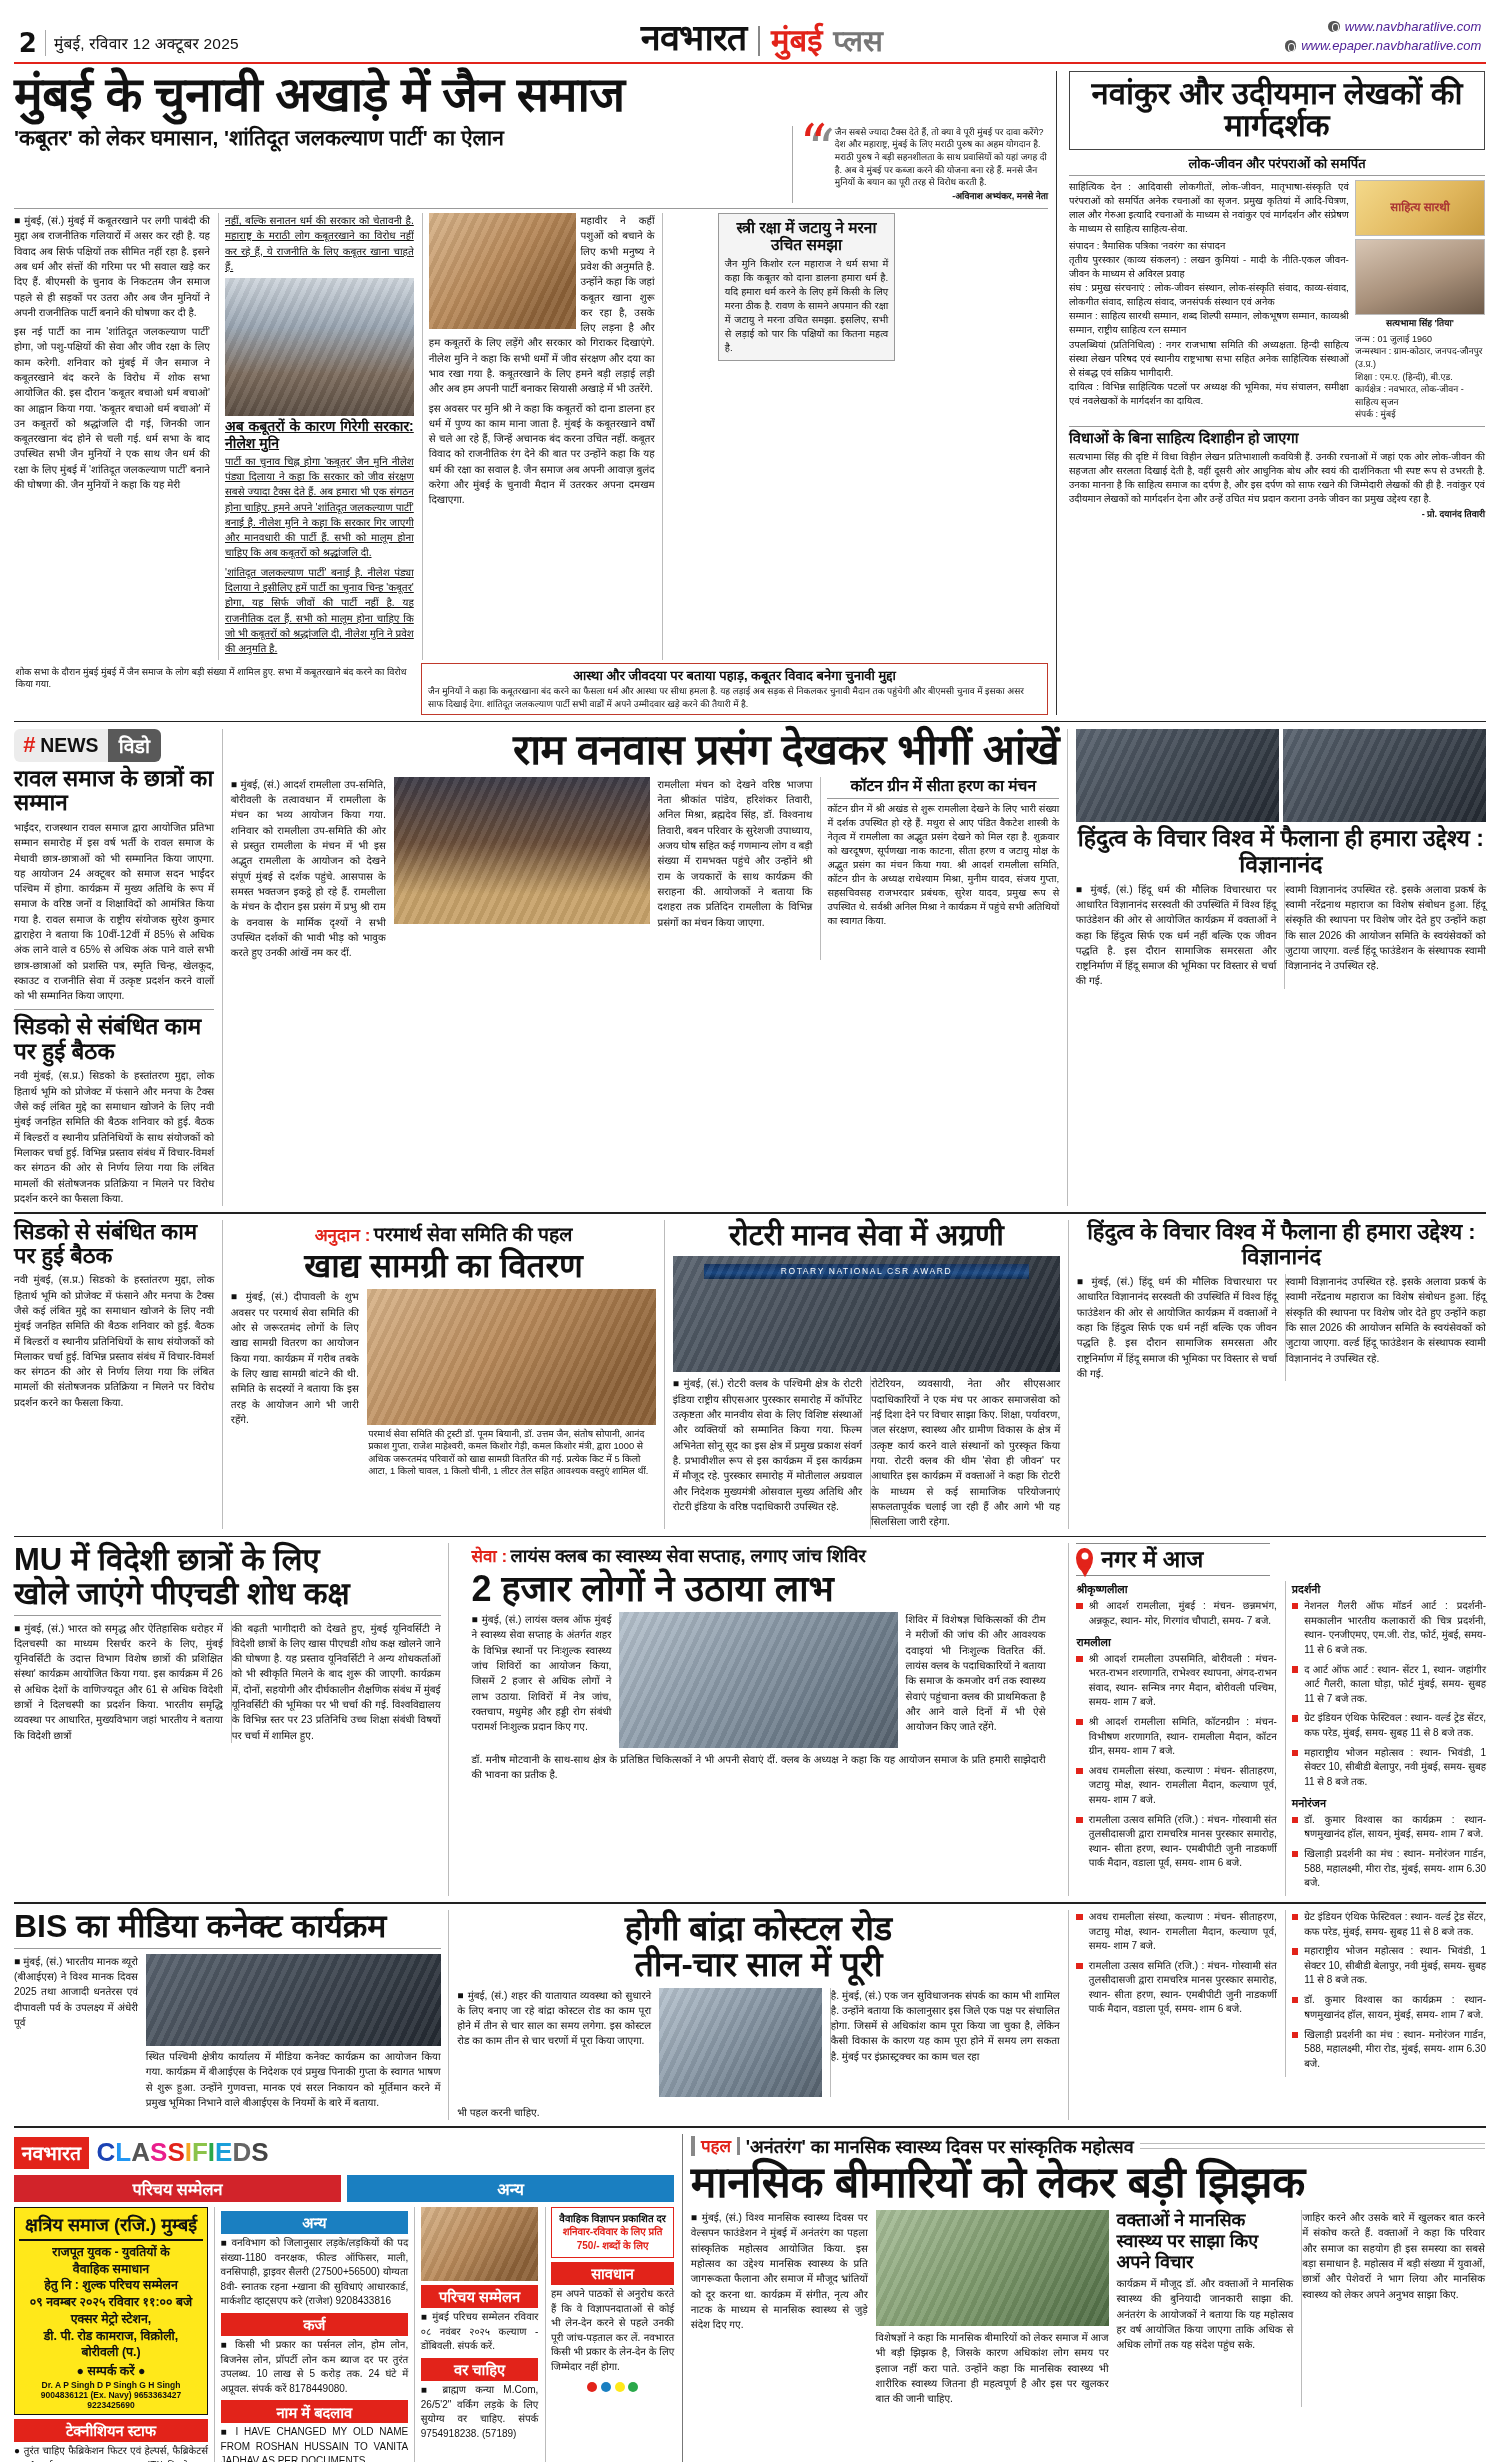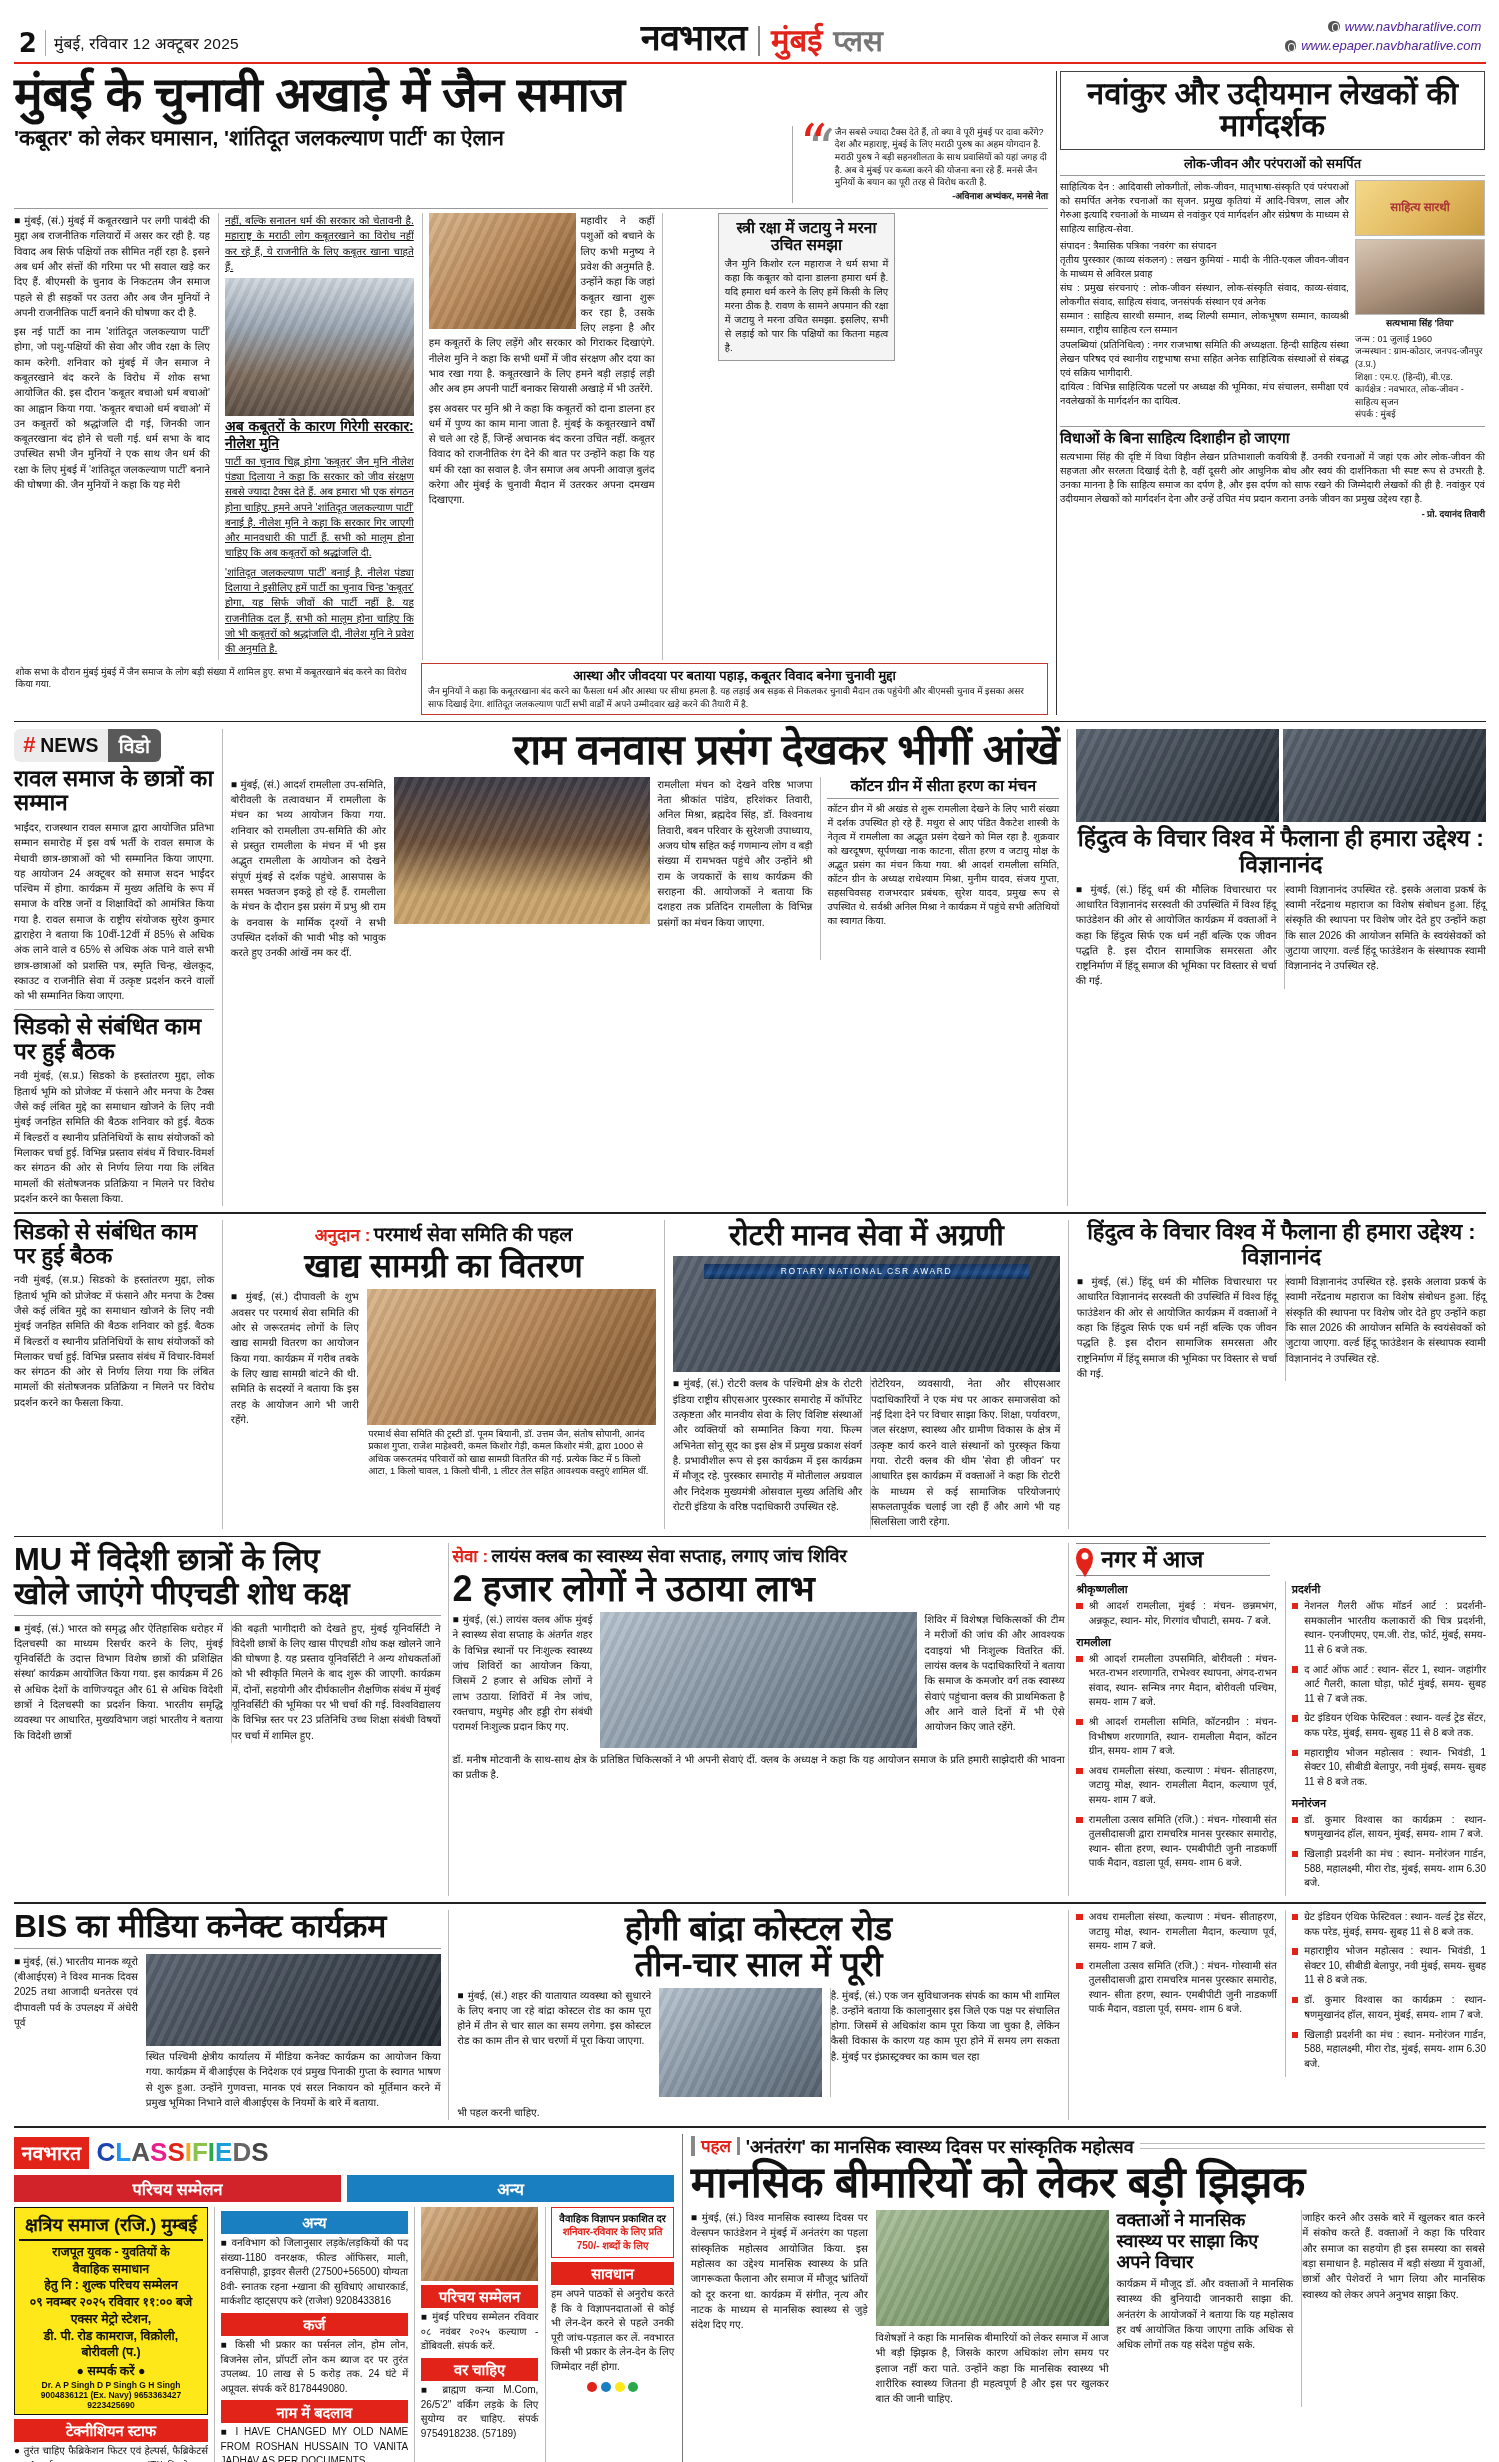--- a/index.html
+++ b/index.html
@@ -52,21 +52,21 @@
   .photo:after{ content:""; position:absolute; inset:0;
       background:repeating-linear-gradient(115deg, rgba(255,255,255,.07) 0 4.7px, rgba(0,0,0,.06) 4.7px 9.3px); }
   .cap{ font-size:9.3px; line-height:1.35; padding:2.3px 1.6px 0; }
 
   .sec-tag{ display:inline-block; font-size:17px; font-weight:bold; color:#e2231a; }
   .sec-tag-line{ font-size:19.4px; font-weight:bold; color:#111; }
 
   
   .lead-wrap{ display:flex; }
   .lead-left{ width:1042px; padding-right:7.8px; }
-  .lead-right{ width:429px; padding-left:3px; border-left:1.6px solid #333; }
+  .lead-right{ width:429px; padding-left:12px; border-left:1.6px solid #333; }
 
   .q-box{ display:flex; gap:7.8px; }
   .q-mark{ font-size:54px; color:#e2231a; line-height:.7; font-family:"DejaVu Serif",serif;
            text-shadow:7.8px 4.7px 0 #8b8b8b; height:42px; }
 
   .boxed{ border:0.8px solid #333; padding:4.7px 6.2px; }
   .boxed-grey{ border:0.8px solid #999; background:#f4f4f4; padding:4.7px 6.2px; }
 
   .news-chip{ display:inline-flex; overflow:hidden; border-radius:6.2px; font-weight:bold; }
   .news-chip .a{ background:#ececec; color:#111; padding:3.1px 9.3px; font-size:19.4px; display:flex; gap:4.7px; align-items:center;}
@@ -341,21 +341,21 @@
     <div style="width:435px; padding-right:7.8px;">
       <div class="hl-lg" style="font-size:31px; line-height:1.08;">MU में विदेशी छात्रों के लिए</div>
       <div class="hl-lg" style="font-size:31px; line-height:1.08;">खोले जाएंगे पीएचडी शोध कक्ष</div>
       <div class="rule-thin" style="margin:4.7px 0;"></div>
       <div style="display:flex; gap:7.8px;">
         <div style="flex:1;" class="body-txt">■ मुंबई, (सं.) भारत को समृद्ध और ऐतिहासिक धरोहर में दिलचस्पी का माध्यम रिसर्चर करने के लिए, मुंबई यूनिवर्सिटी के उदात्त विभाग विशेष छात्रों की प्रशिक्षित संस्था' कार्यक्रम आयोजित किया गया. इस कार्यक्रम में 26 से अधिक देशों के वाणिज्यदूत और 61 से अधिक विदेशी छात्रों ने दिलचस्पी का प्रदर्शन किया. भारतीय समृद्धि व्यवस्था पर आधारित, मुख्यविभाग जहां भारतीय ने बताया कि विदेशी छात्रों</div>
         <div style="flex:1;" class="body-txt col-rule">की बढ़ती भागीदारी को देखते हुए, मुंबई यूनिवर्सिटी ने विदेशी छात्रों के लिए खास पीएचडी शोध कक्ष खोलने जाने की घोषणा है. यह प्रस्ताव यूनिवर्सिटी ने अन्य शोधकर्ताओं को भी स्वीकृति मिलने के बाद शुरू की जाएगी. कार्यक्रम में, दोनों, सहयोगी और दीर्घकालीन शैक्षणिक संबंध में मुंबई यूनिवर्सिटी की भूमिका पर भी चर्चा की गई. विश्वविद्यालय के विभिन्न स्तर पर 23 प्रतिनिधि उच्च शिक्षा संबंधी विषयों पर चर्चा में शामिल हुए.</div>
       </div>
     </div>
 
-    <div style="width:621px; padding:0 3px; border-left:0.8px solid #bbb; border-right:0.8px solid #bbb;">
+    <div style="width:621px; padding:0 22px; border-left:0.8px solid #bbb; border-right:0.8px solid #bbb;">
       <div>
         <span class="sec-tag">सेवा :</span>
         <span class="sec-tag-line" style="font-size:18px;">लायंस क्लब का स्वास्थ्य सेवा सप्ताह, लगाए जांच शिविर</span>
       </div>
       <div class="hl-lg" style="font-size:36px; margin-top:2.3px;">2 हजार लोगों ने उठाया लाभ</div>
       <div style="display:flex; gap:7.8px; margin-top:4.7px;">
         <div style="width:140px;" class="body-txt">■ मुंबई, (सं.) लायंस क्लब ऑफ मुंबई ने स्वास्थ्य सेवा सप्ताह के अंतर्गत शहर के विभिन्न स्थानों पर निःशुल्क स्वास्थ्य जांच शिविरों का आयोजन किया, जिसमें 2 हजार से अधिक लोगों ने लाभ उठाया. शिविरों में नेत्र जांच, रक्तचाप, मधुमेह और हड्डी रोग संबंधी परामर्श निःशुल्क प्रदान किए गए.</div>
         <div style="flex:1;">
           <div class="photo" style="height:136px;"></div>
         </div>

